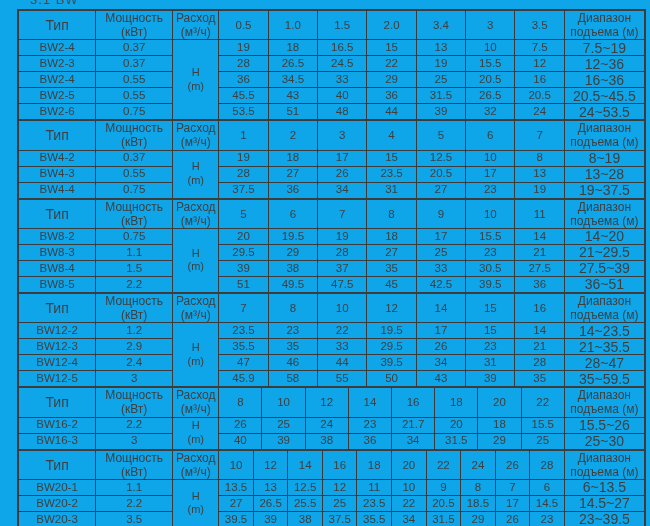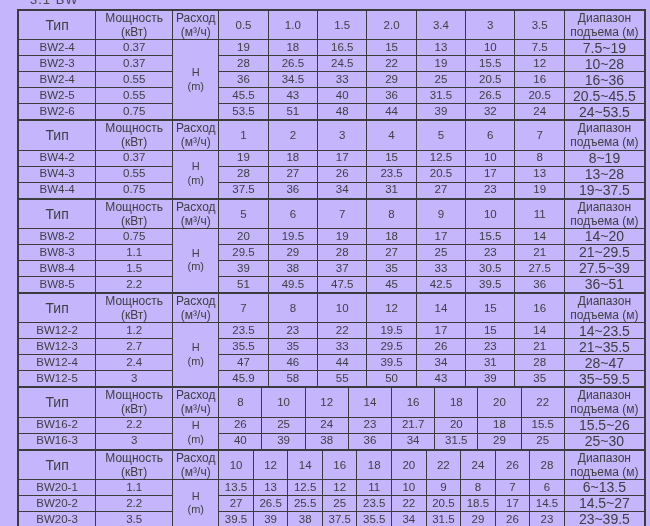--- a/index.html
+++ b/index.html
@@ -1,17 +1,17 @@
 <!DOCTYPE html>
 <html><head>
 <meta charset="utf-8">
 <style>
   html,body{margin:0;padding:0;background:#ffffff;}
   .page{
-    position:relative;width:650px;height:526px;overflow:hidden;background:#c4b5fd;
+    position:relative;width:650px;height:526px;overflow:hidden;background:#0ea5e9;
     font-family:"Liberation Sans","DejaVu Sans",sans-serif;color:#3f3f3f;
   }
   .heading{
     position:absolute;top:-8px;left:30px;font-size:13px;color:#4a4a4a;letter-spacing:1px;
   }
   .tables{
     position:absolute;left:17px;top:9px;width:627px;border:1px solid #3c3c3c;
   }
   table{border-collapse:collapse;table-layout:fixed;width:100%;}
   th,td{
@@ -88,21 +88,21 @@
           <tr>
             <td>BW2-3</td>
             <td>0.37</td>
             <td>28</td>
             <td>26.5</td>
             <td>24.5</td>
             <td>22</td>
             <td>19</td>
             <td>15.5</td>
             <td>12</td>
-            <td class="rangecell">10~28</td>
+            <td class="rangecell">12~36</td>
           </tr>
           <tr>
             <td>BW2-4</td>
             <td>0.55</td>
             <td>36</td>
             <td>34.5</td>
             <td>33</td>
             <td>29</td>
             <td>25</td>
             <td>20.5</td>
@@ -353,21 +353,21 @@
             <td>23</td>
             <td>22</td>
             <td>19.5</td>
             <td>17</td>
             <td>15</td>
             <td>14</td>
             <td class="rangecell">14~23.5</td>
           </tr>
           <tr>
             <td>BW12-3</td>
-            <td>2.7</td>
+            <td>2.9</td>
             <td>35.5</td>
             <td>35</td>
             <td>33</td>
             <td>29.5</td>
             <td>26</td>
             <td>23</td>
             <td>21</td>
             <td class="rangecell">21~35.5</td>
           </tr>
           <tr>

